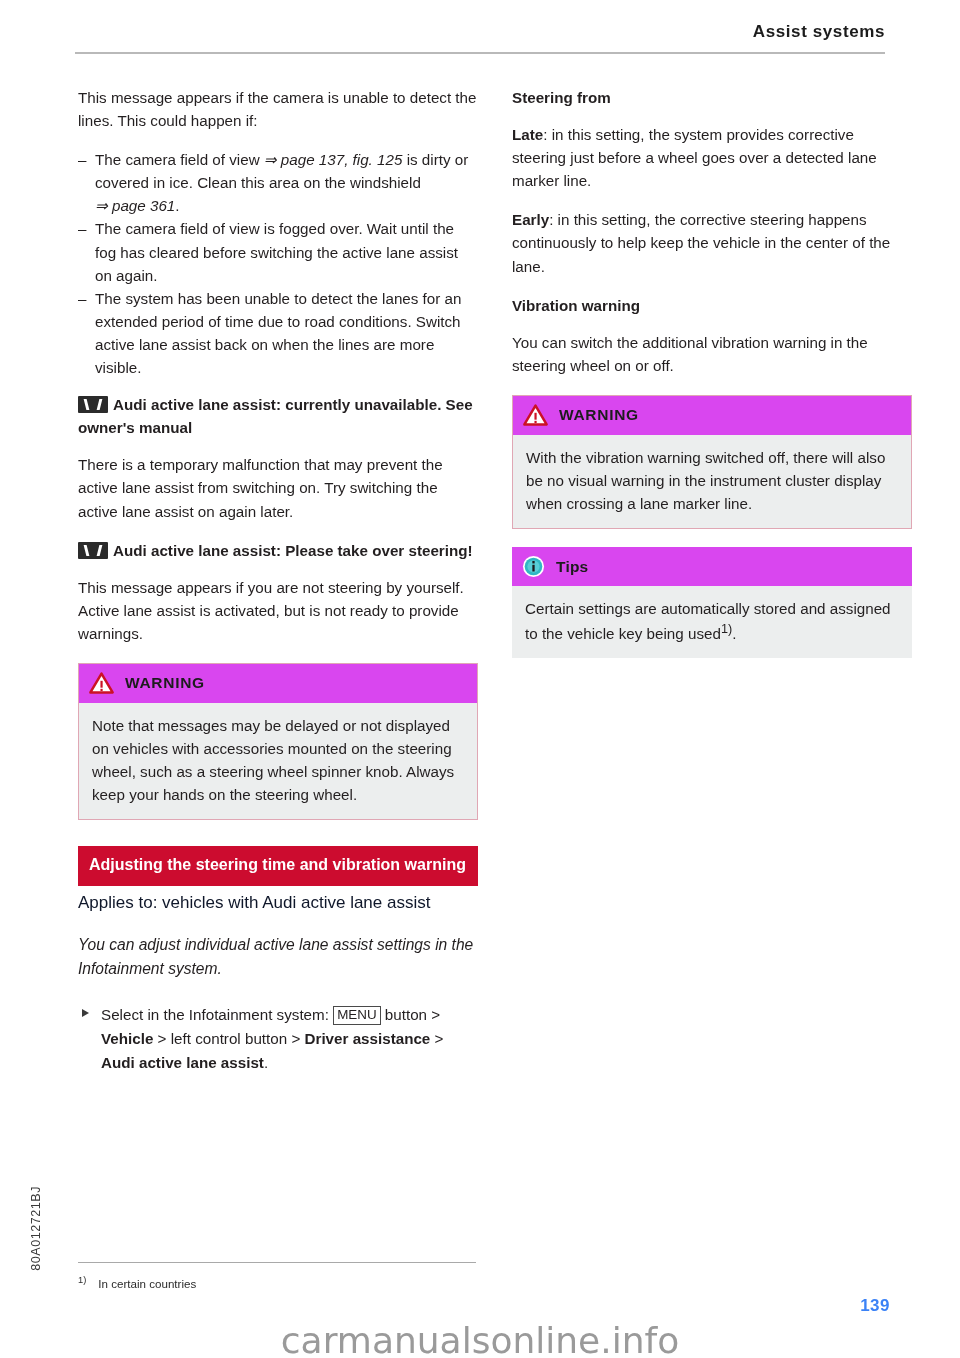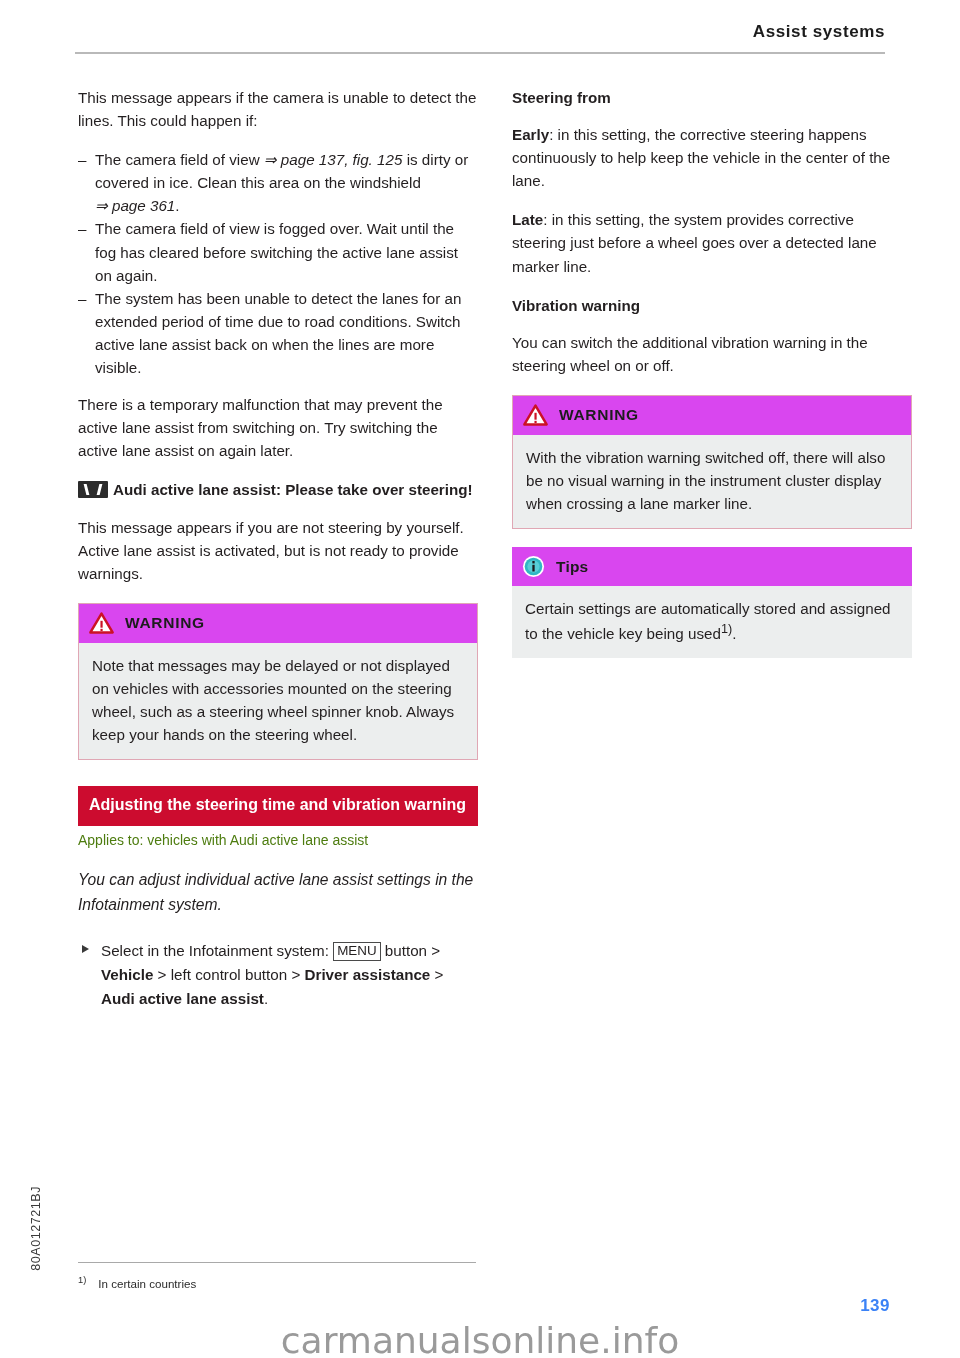--- a/index.html
+++ b/index.html
@@ -136,22 +136,22 @@
   .sec-head {
     background: #cc0c2f;
     color: #ffffff;
     font-size: 16px;
     font-weight: bold;
     line-height: 1.42;
     padding: 8px 11px 9px 11px;
     margin: 26px 0 0 0;
   }
   .applies-to {
-    font-size: 14px;
-    color: #4d7c0f;
+    font-size: 17px;
+    color: #0f172a;
     margin: 5px 0 18px 0;
     line-height: 1.4;
   }
   .lead-italic {
     font-style: italic;
     font-size: 15.6px;
     line-height: 1.55;
     margin: 0 0 22px 0;
   }
 
@@ -259,20 +259,23 @@
       <span class="arrow-ref">⇒ page 361</span><span>.</span>
     </div>
     <div class="dash-item">
       <span class="dash">–</span><span>The camera field of view is fogged over. Wait until the fog has cleared before switching the active lane assist on again.</span>
     </div>
     <div class="dash-item">
       <span class="dash">–</span><span>The system has been unable to detect the lanes for an extended period of time due to road conditions. Switch active lane assist back on when the lines are more visible.</span>
     </div>
   </div>
 
+  <div class="msg-head">
+    <span class="lane-icon"></span><span>Audi active lane assist: currently unavailable. See owner's manual</span>
+  </div>
   <p class="para">There is a temporary malfunction that may prevent the active lane assist from switching on. Try switching the active lane assist on again later.</p>
 
   <div class="msg-head">
     <span class="lane-icon"></span><span>Audi active lane assist: Please take over steering!</span>
   </div>
   <p class="para">This message appears if you are not steering by yourself. Active lane assist is activated, but is not ready to provide warnings.</p>
 
   <div class="notice">
     <div class="notice-head">
       <span>
@@ -301,23 +304,23 @@
     <span>&gt;</span>
     <span class="bd">Audi active lane assist</span><span>.</span>
   </div>
 
 </div>
 
 <div class="col col-right">
 
   <div class="msg-head" style="margin-top:0;margin-bottom:14px;">Steering from</div>
 
+  <p class="para"><span class="bd">Late</span><span>: in this setting, the system provides corrective steering just before a wheel goes over a detected lane marker line.</span></p>
+
   <p class="para"><span class="bd">Early</span><span>: in this setting, the corrective steering happens continuously to help keep the vehicle in the center of the lane.</span></p>
-
-  <p class="para"><span class="bd">Late</span><span>: in this setting, the system provides corrective steering just before a wheel goes over a detected lane marker line.</span></p>
 
   <div class="msg-head" style="margin-top:16px;margin-bottom:14px;">Vibration warning</div>
   <p class="para">You can switch the additional vibration warning in the steering wheel on or off.</p>
 
   <div class="notice">
     <div class="notice-head">
       <span>
         <svg class="warn-tri" viewBox="0 0 26 23" aria-hidden="true">
           <path d="M13 1.6 L24.6 21.4 L1.4 21.4 Z" fill="#ffffff" stroke="#cc1126" stroke-width="2.6" stroke-linejoin="round"></path>
           <rect x="11.9" y="9.2" width="2.3" height="7.2" fill="#cc1126"></rect>

